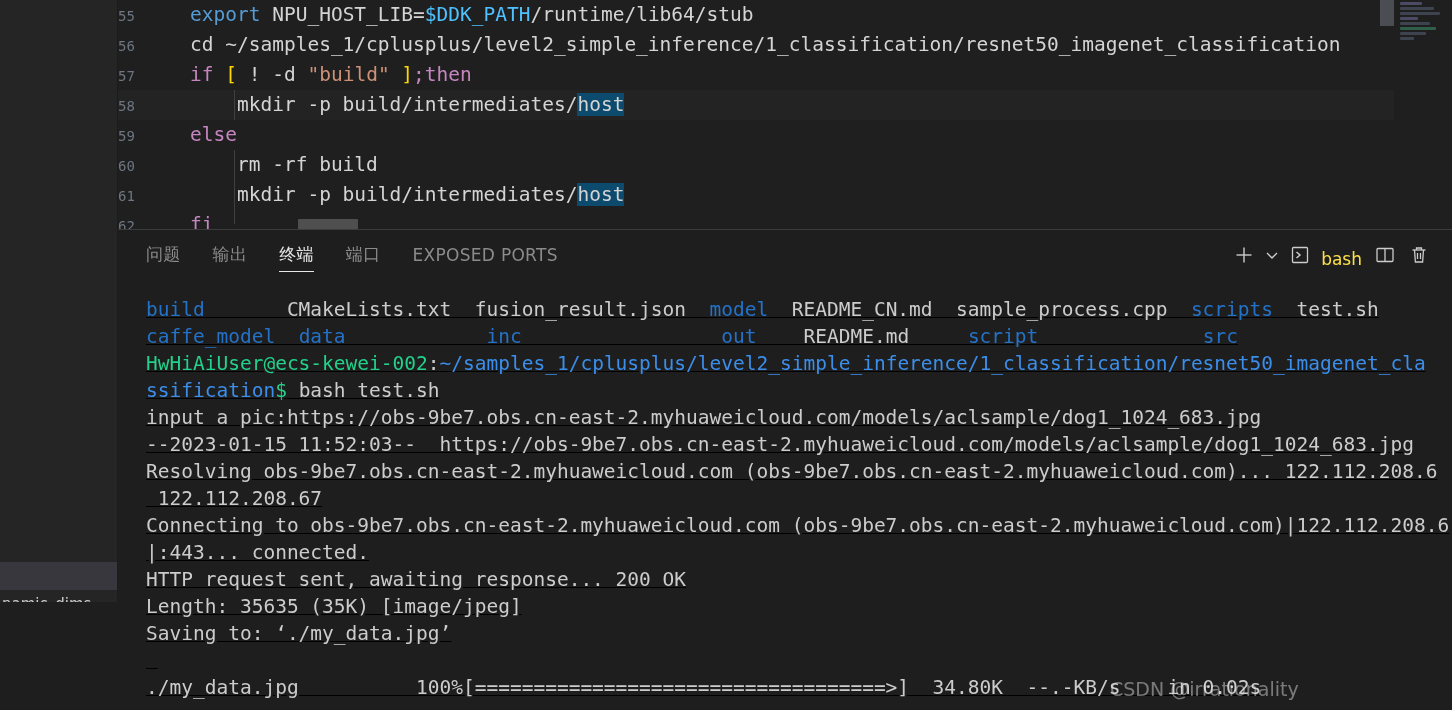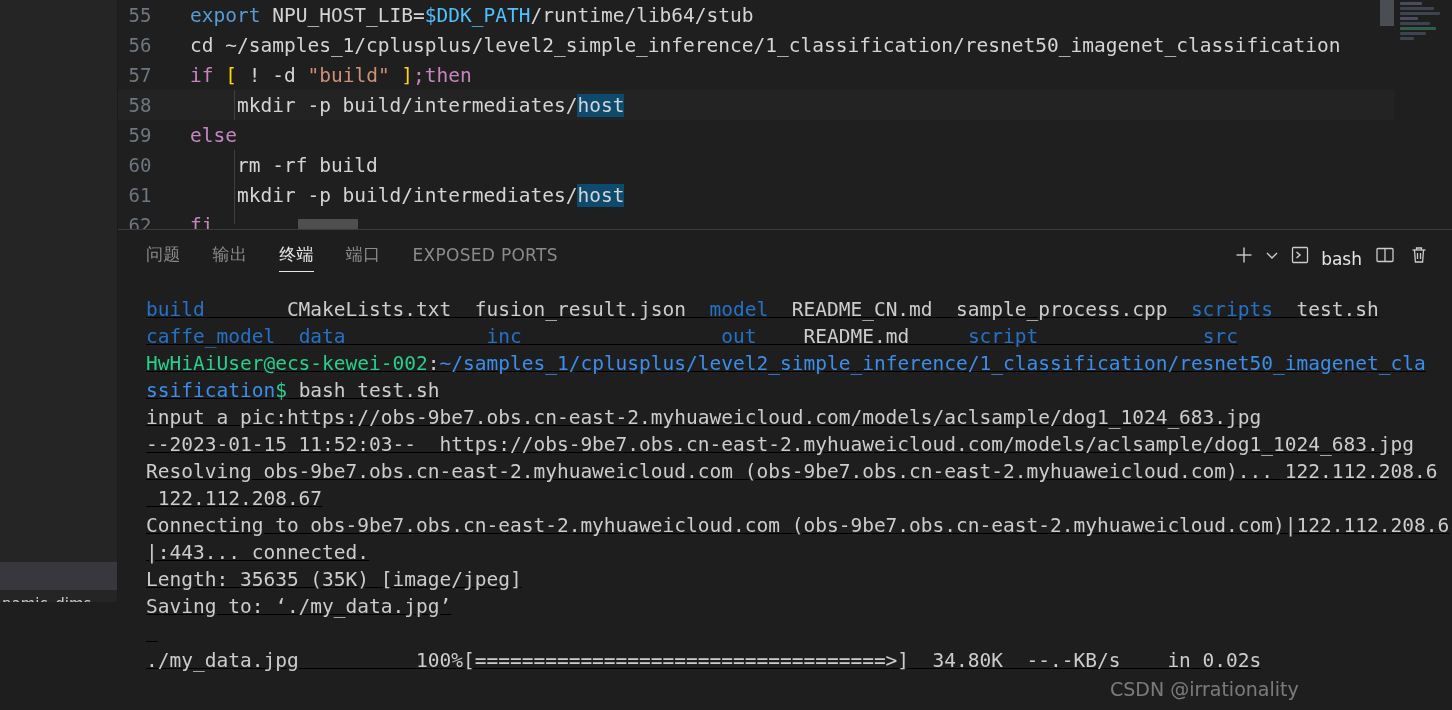--- a/index.html
+++ b/index.html
@@ -28,22 +28,22 @@
   .editor {
     position:absolute; left:118px; top:0; width:1334px; height:229px;
     background:#1f1f1f; overflow:hidden;
   }
   .code-line {
     position:relative; height:30px; line-height:30px;
     font-size:19.5px; white-space:pre; color:#d4d4d4;
   }
   .code-line.current { background:#232323; }
   .ln {
-    display:inline-block; width:72px; text-align:center;
-    color:#6e7681; padding-right:28px; font-size:19px;
+    display:inline-block; width:72px; text-align:left;
+    color:#6e7681; padding-right:28px; font-size:14px;
   }
   .indent-guide {
     position:absolute; left:116px; top:0; bottom:0; width:1px; background:#404040;
   }
   .tok-kw    { color:#c586c0; }
   .tok-fn    { color:#569cd6; }
   .tok-var   { color:#4fc1ff; }
   .tok-str   { color:#ce9178; }
   .tok-brk   { color:#ffd700; }
   .tok-txt   { color:#d4d4d4; }
@@ -86,21 +86,21 @@
     position:absolute; right:16px; top:0; height:49px;
     display:flex; align-items:center; gap:0px;
   }
   .pa {
     width:34px; height:34px; display:flex; align-items:center; justify-content:center;
     color:#cccccc; cursor:pointer;
   }
   .pa svg { display:block; }
   .pa.narrow { width:22px; }
   .bash-label {
-    color:#e5e5e5; font-size:17px; margin:8px 6px 0 4px;
+    color:#fde047; font-size:17px; margin:8px 6px 0 4px;
     font-family:"DejaVu Sans","Liberation Sans",sans-serif;
   }
 
   
   .term {
     position:absolute; left:0; top:49px; right:0; bottom:0;
     padding:17px 0 4px 28px; overflow:hidden;text-decoration:underline;
   }
   .tline {
     height:27px; line-height:27px; font-size:19.5px;
@@ -226,20 +226,21 @@
         <div class="tline"><span class="c-blue">build</span><span class="c-white">       CMakeLists.txt  fusion_result.json  </span><span class="c-blue">model</span><span class="c-white">  README_CN.md  sample_process.cpp  </span><span class="c-blue">scripts</span><span class="c-white">  test.sh</span></div>
         <div class="tline"><span class="c-blue">caffe_model</span><span class="c-white">  </span><span class="c-blue">data</span><span class="c-white">            </span><span class="c-blue">inc</span><span class="c-white">                 </span><span class="c-blue">out</span><span class="c-white">    README.md     </span><span class="c-blue">script</span><span class="c-white">              </span><span class="c-blue">src</span></div>
         <div class="tline"><span class="c-green">HwHiAiUser@ecs-kewei-002</span><span class="c-white">:</span><span class="c-bblue">~/samples_1/cplusplus/level2_simple_inference/1_classification/resnet50_imagenet_cla</span></div>
         <div class="tline"><span class="c-bblue">ssification</span><span class="c-green">$</span><span class="c-white"> bash test.sh</span></div>
         <div class="tline"><span class="c-white">input a pic:https://obs-9be7.obs.cn-east-2.myhuaweicloud.com/models/aclsample/dog1_1024_683.jpg</span></div>
         <div class="tline"><span class="c-white">--2023-01-15 11:52:03--  https://obs-9be7.obs.cn-east-2.myhuaweicloud.com/models/aclsample/dog1_1024_683.jpg</span></div>
         <div class="tline"><span class="c-white">Resolving obs-9be7.obs.cn-east-2.myhuaweicloud.com (obs-9be7.obs.cn-east-2.myhuaweicloud.com)... 122.112.208.6</span></div>
         <div class="tline"><span class="c-white"> 122.112.208.67</span></div>
         <div class="tline"><span class="c-white">Connecting to obs-9be7.obs.cn-east-2.myhuaweicloud.com (obs-9be7.obs.cn-east-2.myhuaweicloud.com)|122.112.208.6</span></div>
         <div class="tline"><span class="c-white">|:443... connected.</span></div>
+        <div class="tline"><span class="c-white">HTTP request sent, awaiting response... 200 OK</span></div>
         <div class="tline"><span class="c-white">Length: 35635 (35K) [image/jpeg]</span></div>
         <div class="tline"><span class="c-white">Saving to: ‘./my_data.jpg’</span></div>
         <div class="tline"><span class="c-white"> </span></div>
         <div class="tline"><span class="c-white">./my_data.jpg          100%[===================================&gt;]  34.80K  --.-KB/s    in 0.02s</span></div>
       </div>
   </div>
 
   <div class="watermark">CSDN @irrationality</div>
 </div>
 

